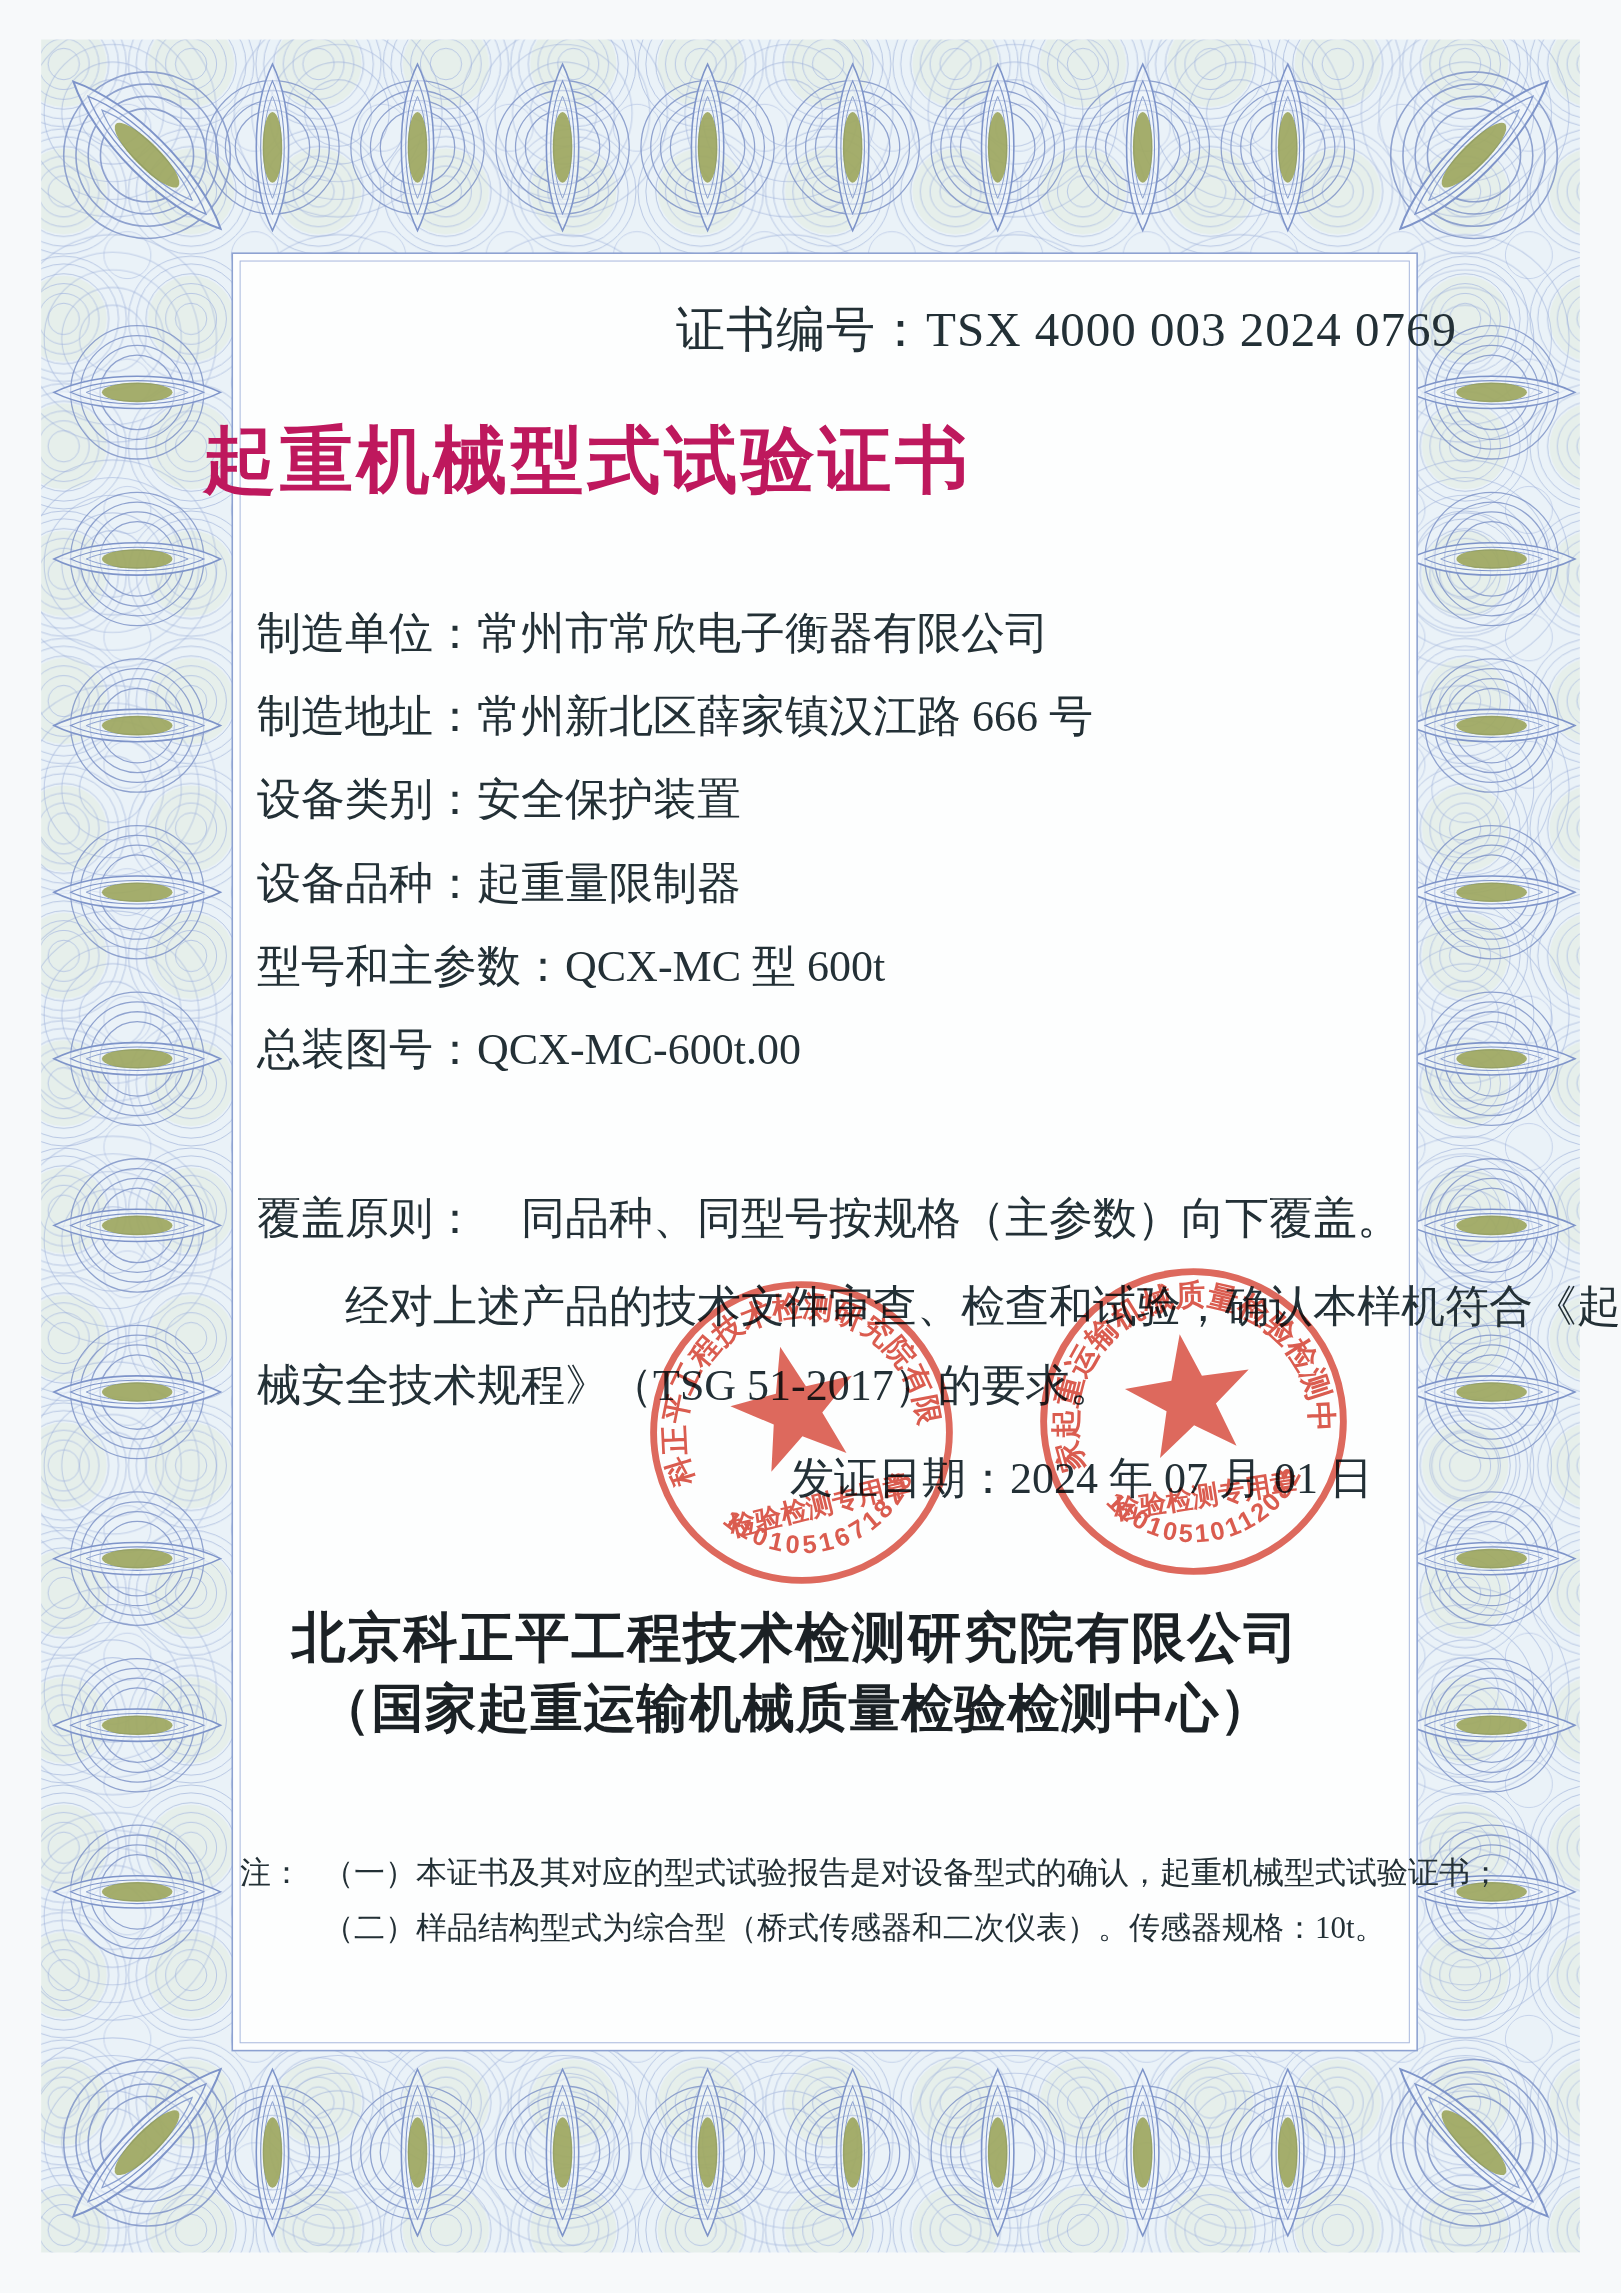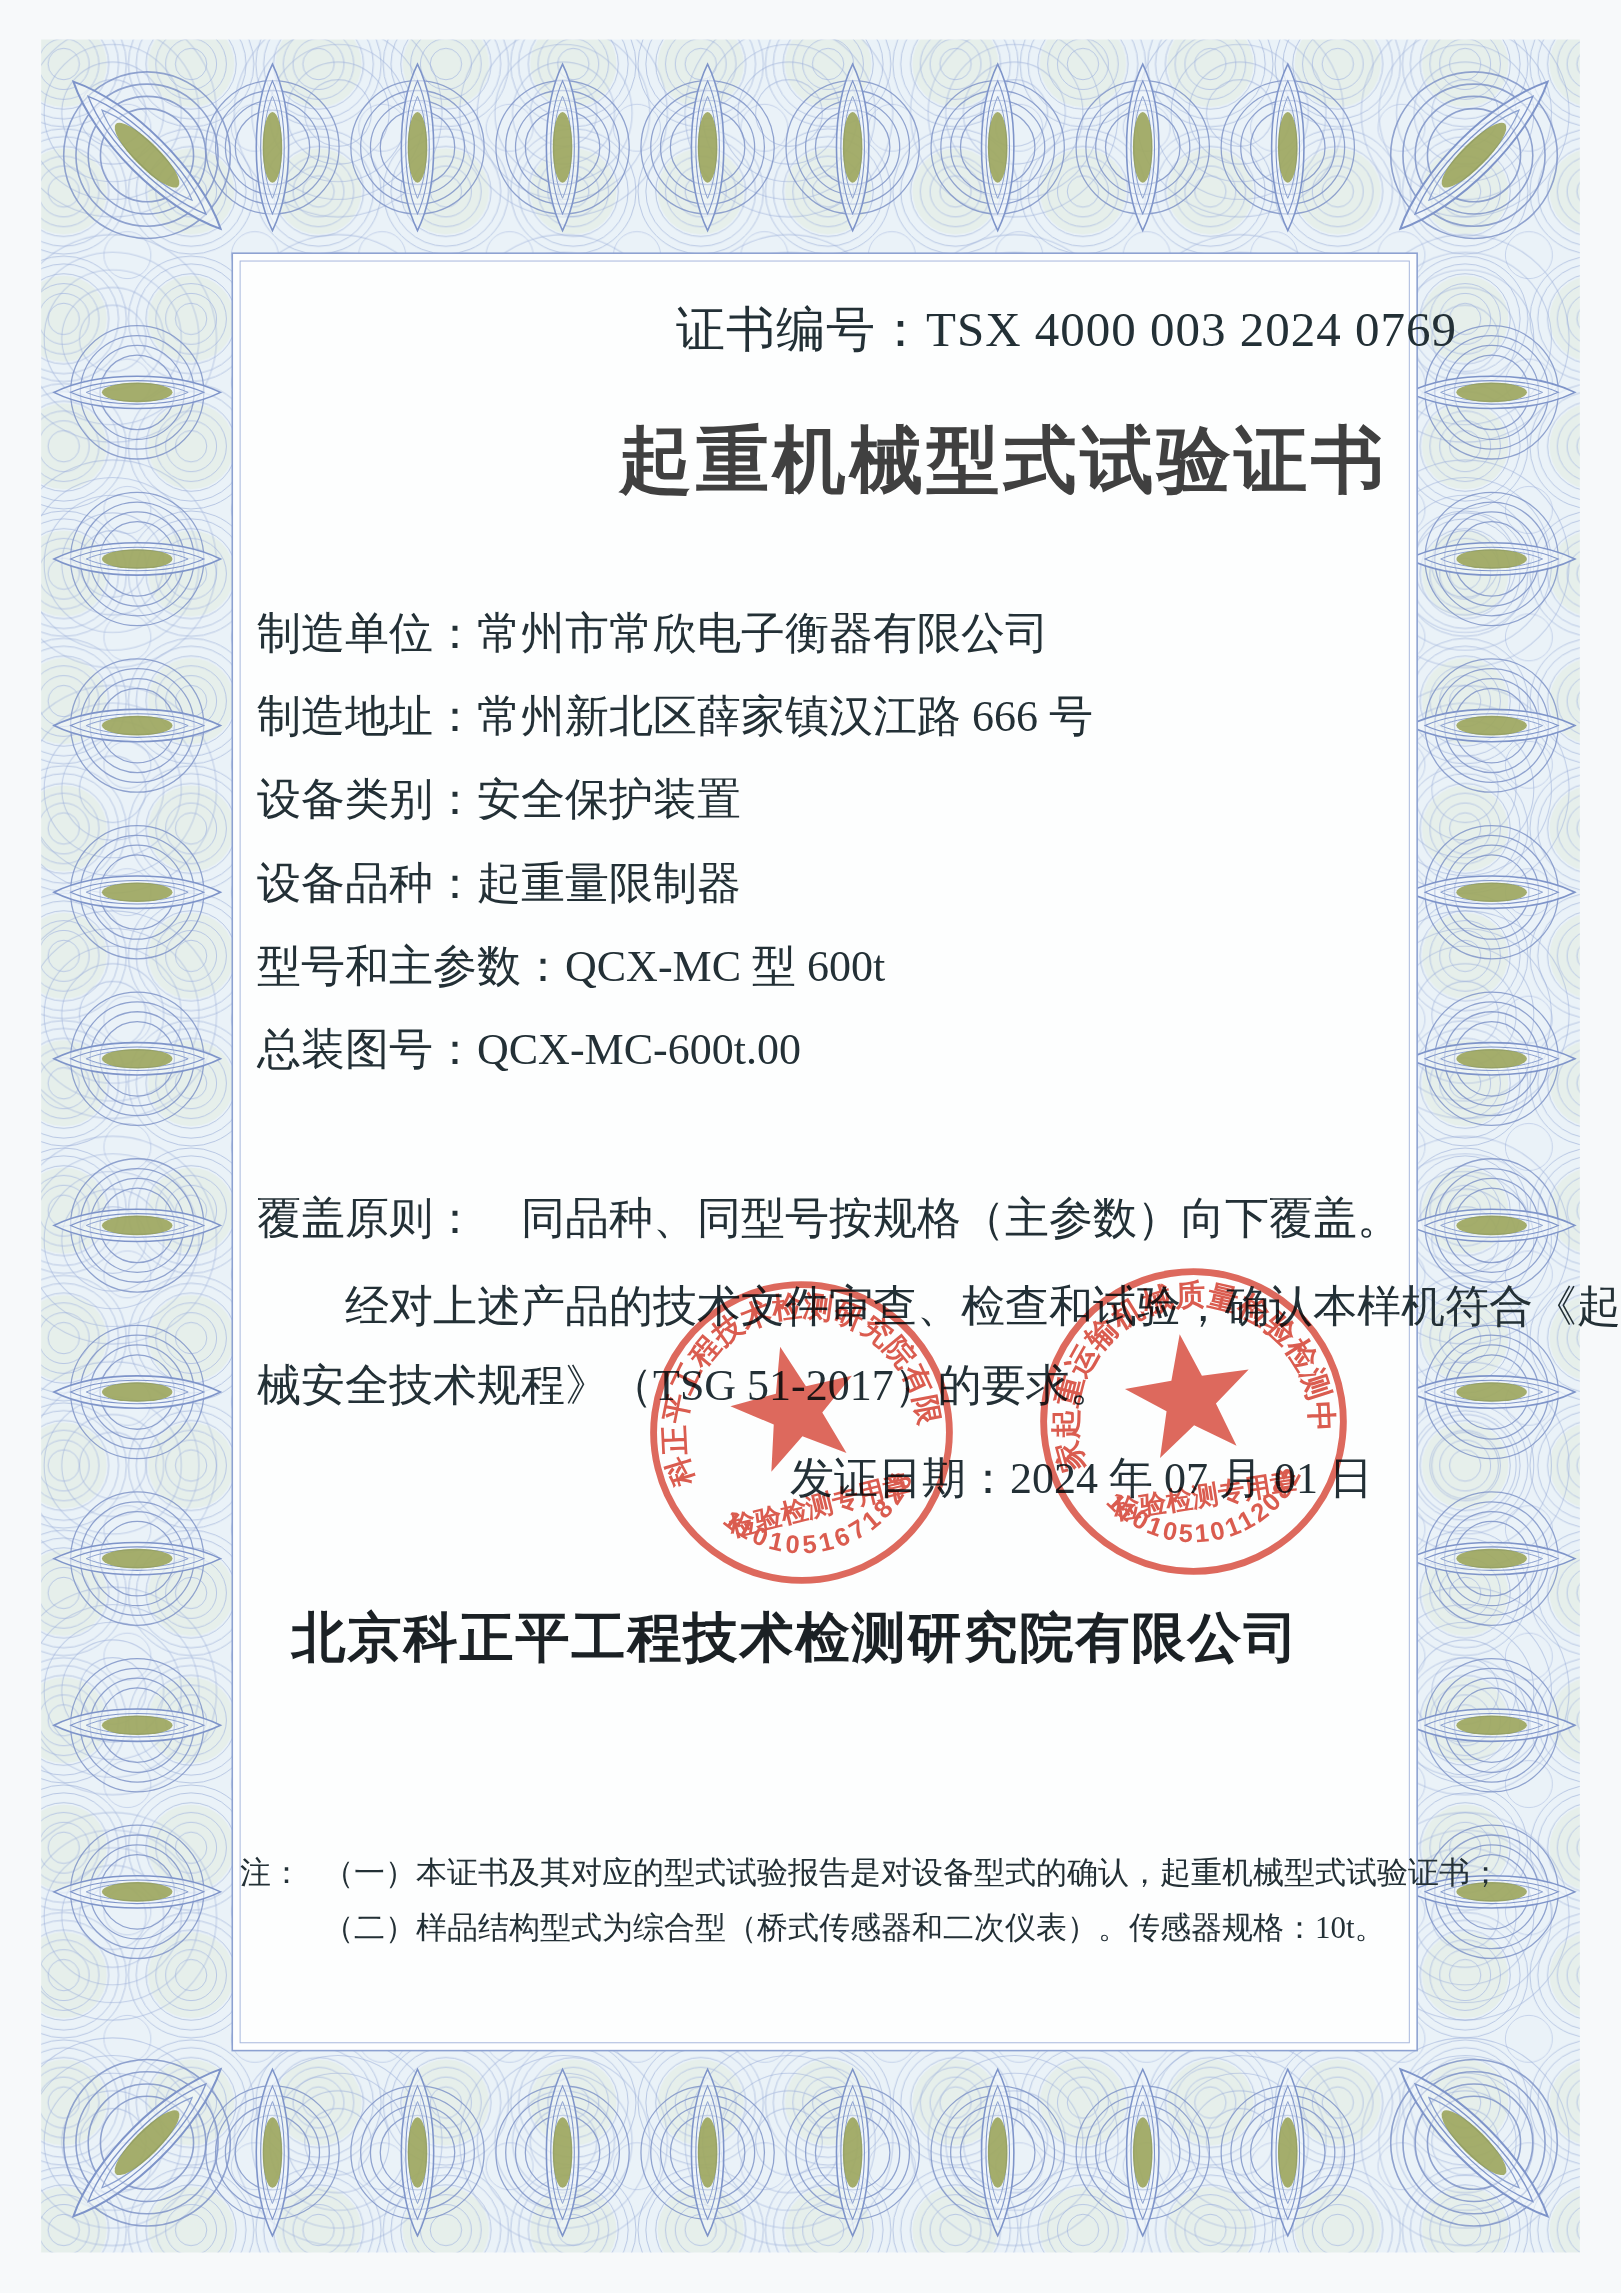--- a/index.html
+++ b/index.html
@@ -10,23 +10,23 @@
     color:#233036;
     padding-left:9px;
   }
   .border-art{position:absolute;left:0;top:0;z-index:0;}
   .layer{position:absolute;z-index:2;}
 
   .cert-no{left:676px;top:297px;font-size:49px;letter-spacing:1px;white-space:nowrap;}
   .cert-no .num{font-family:"Liberation Serif","DejaVu Serif",serif;}
 
   .doc-title{
-    left:203px;top:412px;width:1185px;text-align:right;
+    left:203px;top:412px;width:1185px;text-align:left;
     font-family:"Liberation Sans","DejaVu Sans",sans-serif;
-    font-size:73px;font-weight:700;letter-spacing:3.9px;color:#404040;white-space:nowrap;
+    font-size:73px;font-weight:700;letter-spacing:3.9px;color:#be185d;white-space:nowrap;
   }
 
   .field{left:257px;font-size:44px;white-space:nowrap;}
   .f0{top:604px}.f1{top:687px}.f2{top:770px}.f3{top:854px}
   .f4{top:937px}.f5{top:1020px}.f6{top:1106px}.f7{top:1189px}
 
   .stmt{left:257px;font-size:44px;white-space:nowrap;}
   .s1{top:1277px;padding-left:88px;}
   .s2{top:1356px;}
 
@@ -176,20 +176,21 @@
   </div>
 
   <div class="layer stmt s1">经对上述产品的技术文件审查、检查和试验，确认本样机符合《起重机</div>
   <div class="layer stmt s2">械安全技术规程》（TSG 51-2017）的要求。</div>
 
   <div class="layer issue-date">
     <span>发证日期：</span><span>2024 年 07 月 01 日</span>
   </div>
 
   <div class="layer issuer i1">北京科正平工程技术检测研究院有限公司</div>
+  <div class="layer issuer i2">（国家起重运输机械质量检验检测中心）</div>
 
   <div class="layer note-label">注：</div>
   <div class="layer note n1">（一）本证书及其对应的型式试验报告是对设备型式的确认，起重机械型式试验证书；</div>
   <div class="layer note n2">（二）样品结构型式为综合型（桥式传感器和二次仪表）。传感器规格：10t。</div>
 
   <svg class="seal seal-left" width="333" height="333" viewBox="-170 -170 340 340">
     <defs>
       <path id="ringL" d="M -116,32 A 120 120 0 1 1 116,32" fill="none"></path>
       <path id="numL" d="M -98,74 A 122 122 0 0 0 98,74" fill="none"></path>
     </defs>

